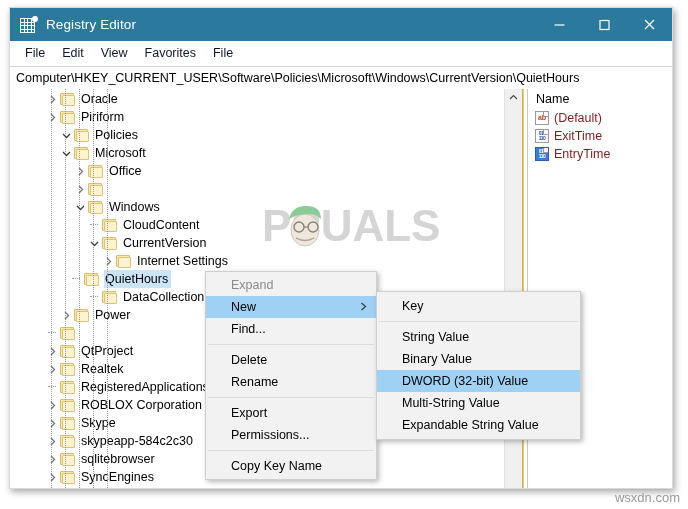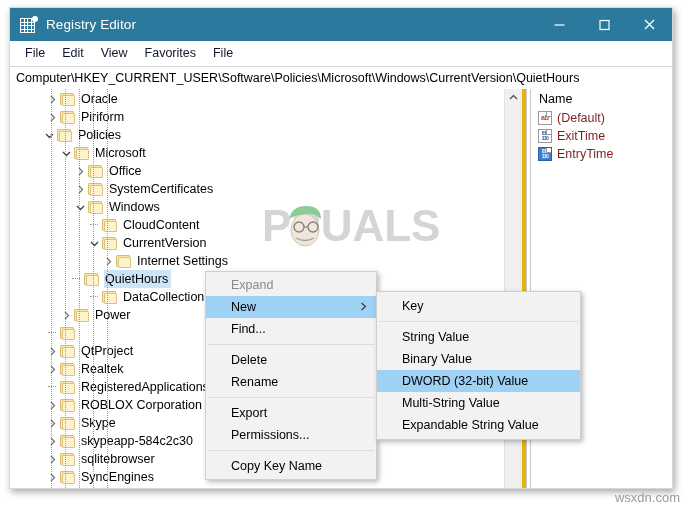--- a/index.html
+++ b/index.html
@@ -130,21 +130,21 @@
     right: 0;
     bottom: 0;
     display: flex;
     background: #ffffff;
   }
   #tree-pane {
     position: relative;
     width: 512px;
     background: #ffffff;
     overflow: hidden;
-    border-right: 4px solid #eab308;
+    border-right: 1px solid #eab308;
   }
   #tree-scroll-col {
     position: absolute;
     right: 0; top: 0; bottom: 0;
     width: 17px;
     background: #f0f0f0;
     border-left: 1px solid #e3e3e3;
   }
   #tree-scroll-up {
     height: 17px;
@@ -478,21 +478,21 @@
               <svg width="9" height="9" viewBox="0 0 9 9">
                 <polyline points="3,1 6.5,4.5 3,8" fill="none" stroke="#767676" stroke-width="1.3"></polyline>
               </svg>
             </div>
             <div class="folder">
               <span class="back"></span>
               <span class="front"></span>
             </div>
             <span class="tlabel">Piriform</span>
           </div>
-          <div class="tnode" style="padding-left: 31px; text-align: right;">
+          <div class="tnode" style="padding-left: 48px; text-align: right;">
             <div class="exp open">
               <svg width="9" height="9" viewBox="0 0 9 9">
                 <polyline points="1,3 4.5,6.5 8,3" fill="none" stroke="#3f3f3f" stroke-width="1.3"></polyline>
               </svg>
             </div>
             <div class="folder">
               <span class="back"></span>
               <span class="front"></span>
             </div>
             <span class="tlabel">Policies</span>
@@ -524,21 +524,20 @@
           <div class="tnode" style="padding-left: 62px;">
             <div class="exp">
               <svg width="9" height="9" viewBox="0 0 9 9">
                 <polyline points="3,1 6.5,4.5 3,8" fill="none" stroke="#767676" stroke-width="1.3"></polyline>
               </svg>
             </div>
             <div class="folder">
               <span class="back"></span>
               <span class="front"></span>
             </div>
-            <span class="tlabel">SystemCertificates</span>
           </div>
           <div class="tnode" style="padding-left: 62px;">
             <div class="exp open">
               <svg width="9" height="9" viewBox="0 0 9 9">
                 <polyline points="1,3 4.5,6.5 8,3" fill="none" stroke="#3f3f3f" stroke-width="1.3"></polyline>
               </svg>
             </div>
             <div class="folder">
               <span class="back"></span>
               <span class="front"></span>

